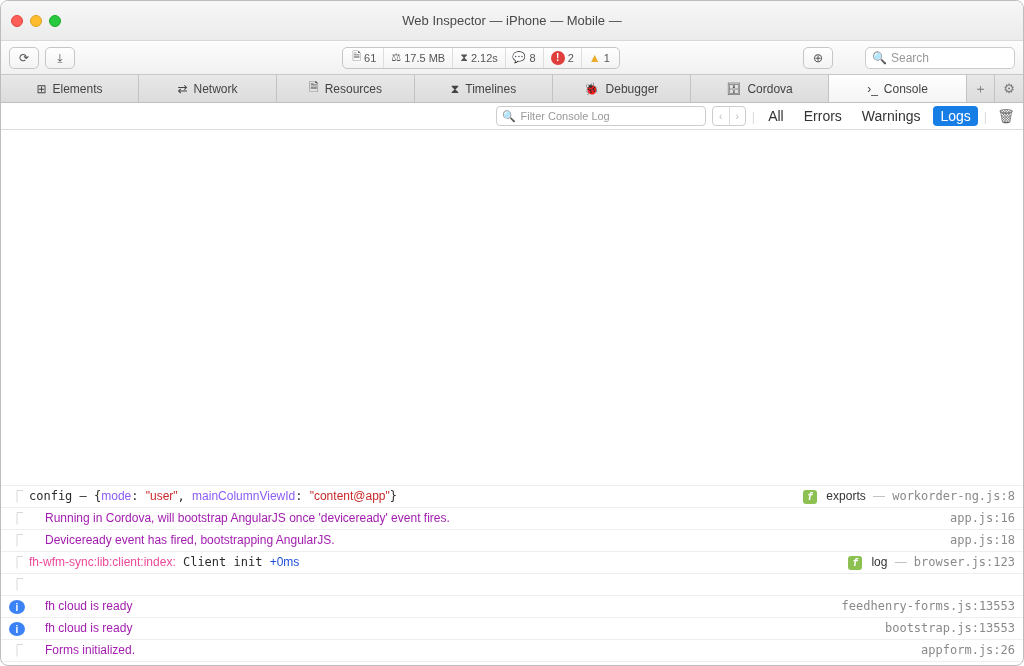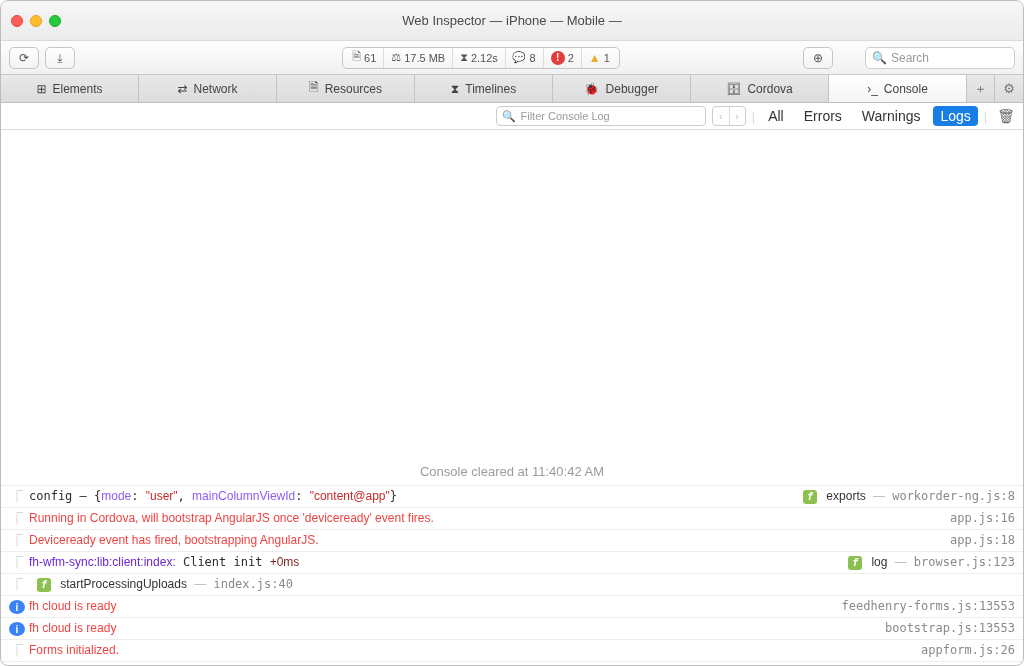--- a/index.html
+++ b/index.html
@@ -49,23 +49,23 @@
   .empty-area{flex:1;}
   .cleared-msg{text-align:center;color:#9b9b9b;font-size:13px;padding:6px 0;}
   .rows{}
   .row{display:flex;align-items:flex-start;font-size:13px;padding:3px 8px;border-top:1px solid #eee;min-height:22px;}
   .row .icon{flex:0 0 16px;display:flex;align-items:center;justify-content:center;font-size:12px;margin-right:4px;margin-top:1px;}
   .icon.loglike{color:#b5b5b5;}
   .icon.info{background:#3b82f6;color:#fff;width:14px;height:14px;border-radius:50%;font-size:10px;font-weight:bold;}
   .row .msg{flex:1;font-family:Menlo,monospace;font-size:12px;color:#2b2b2b;}
   .msg .kw{color:#8b5cf6;}
   .msg .str{color:#c82829;}
-  .msg .mod{color:#6d28d9;}
-  .msg .grey{color:#ef4444;}
-  .msg .plus{color:#7f1d1d;}
+  .msg .mod{color:#ec4899;}
+  .msg .grey{color:#a21caf;margin-left:16px;}
+  .msg .plus{color:#1d4ed8;}
   .row .origin{flex:0 0 auto;font-family:Menlo,monospace;font-size:12px;color:#8a8a8a;text-align:right;white-space:nowrap;padding-left:8px;}
   .origin .fn{color:#333;text-align:right;}
   .origin .fbox{display:inline-block;width:14px;height:14px;background:#8cc152;color:#fff;border-radius:3px;font-style:italic;font-weight:bold;font-size:10px;text-align:center;line-height:14px;margin-right:2px;font-family:Menlo,monospace;}
   .origin .dash{color:#bbb;}
 
   .prompt{border-top:1px solid #eee;height:24px;display:flex;align-items:center;padding:0 8px;color:#4a8fe2;font-family:Menlo,monospace;font-weight:bold;}
 
   .ico{display:inline-block;}
 </style>
 </head>
@@ -167,21 +167,20 @@
   <span class="scope">All</span>
   <span class="scope">Errors</span>
   <span class="scope">Warnings</span>
   <span class="scope active">Logs</span>
   <span class="divider">|</span>
   <span class="trash">🗑</span>
 </div>
 
 <div class="console-body">
   <div class="empty-area"></div>
-  <div class="cleared-msg">Console cleared at 11:40:42 AM</div>
   <div class="rows" id="console-rows">
       <div class="row">
         <div class="icon loglike">⎾</div>
         <div class="msg">config – {<span class="kw">mode</span>: <span class="str">"user"</span>, <span class="kw">mainColumnViewId</span>: <span class="str">"content@app"</span>}</div>
         <div class="origin"><span class="fbox">f</span> <span class="fn">exports</span> <span class="dash">—</span> workorder-ng.js:8</div>
       </div>
       <div class="row">
         <div class="icon loglike">⎾</div>
         <div class="msg"><span class="grey">Running in Cordova, will bootstrap AngularJS once 'deviceready' event fires.</span></div>
         <div class="origin">app.js:16</div>
@@ -191,21 +190,20 @@
         <div class="msg"><span class="grey">Deviceready event has fired, bootstrapping AngularJS.</span></div>
         <div class="origin">app.js:18</div>
       </div>
       <div class="row">
         <div class="icon loglike">⎾</div>
         <div class="msg"><span class="mod">fh-wfm-sync:lib:client:index:</span> Client init <span class="plus">+0ms</span></div>
         <div class="origin"><span class="fbox">f</span> <span class="fn">log</span> <span class="dash">—</span> browser.js:123</div>
       </div>
       <div class="row">
         <div class="icon loglike">⎾</div>
-        <div class="origin"><span class="fbox">f</span> <span class="fn">startProcessingUploads</span> <span class="dash">—</span> index.js:40</div>
       </div>
       <div class="row">
         <div class="icon info">i</div>
         <div class="msg"><span class="grey">fh cloud is ready</span></div>
         <div class="origin">feedhenry-forms.js:13553</div>
       </div>
       <div class="row">
         <div class="icon info">i</div>
         <div class="msg"><span class="grey">fh cloud is ready</span></div>
         <div class="origin">bootstrap.js:13553</div>

